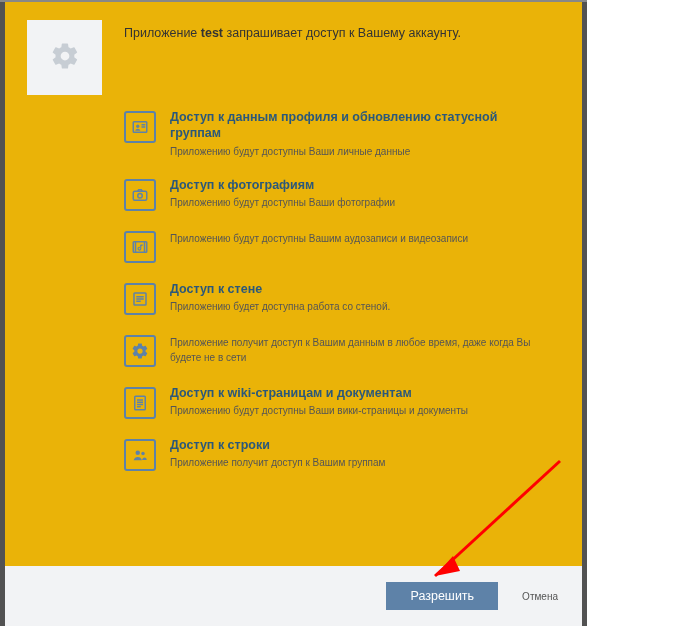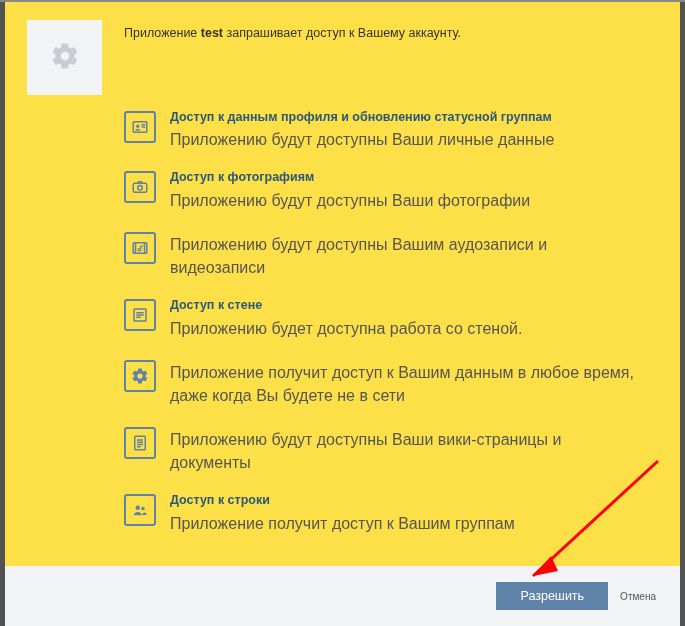--- a/index.html
+++ b/index.html
@@ -1,41 +1,41 @@
 <!DOCTYPE html>
 <html><head>
   <meta charset="utf-8">
   <style>
     * { margin:0; padding:0; box-sizing:border-box; }
     body { font-family: Tahoma, Arial, sans-serif; font-size:12px; color:#333; background:#fff; }
-    .frame { width:685px; height:626px; position:relative; background:#fde047; }
+    .frame { width:587px; height:626px; position:relative; background:#eab308; }
     .border-l, .border-r { position:absolute; top:0; bottom:0; width:5px; background:#525252; }
     .border-l{ left:0; } .border-r{ right:0; }
     .border-t { position:absolute; left:0; right:0; top:0; height:2px; background:#888; }
     .content { position:absolute; left:5px; right:5px; top:2px; bottom:0; display:flex; flex-direction:column; }
     .scroll { flex:1; overflow:hidden; padding:18px 22px 18px 22px; }
     .intro-row { display:flex; align-items:flex-start; }
     .avatar {
       width:75px; height:75px; background:#f2f3f5;
       display:flex; align-items:center; justify-content:center; flex:0 0 75px;
     }
     .intro-text { margin-left:22px; padding-top:4px; color:#333; line-height:1.45; font-size:12.5px; }
     .perm-list { margin-left:97px; margin-top:14px; }
     .perm { display:flex; align-items:flex-start; margin-bottom:18px; }
     .perm-icon {
       width:32px; height:32px; flex:0 0 32px; border:2px solid #5e82a8; border-radius:3px;
       display:flex; align-items:center; justify-content:center; color:#5e82a8;
       margin-right:14px; margin-top:2px;
     }
     .perm-body { flex:1; padding-right:20px; }
     .perm-title { color:#2b587a; font-weight:bold; font-size:12.5px; line-height:1.3; }
-    .perm-desc  { color:#555; font-size:16px; line-height:1.45; margin-top:3px; }
+    .perm-desc  { color:#555; font-size:10px; line-height:1.45; margin-top:3px; }
     .footer {
       background:#f2f3f5; padding:16px 24px; display:flex; justify-content:flex-end;
-      align-items:center; gap:12px;
+      align-items:center; gap:24px;
     }
     .btn-primary {
       background:#5e82a8; color:#fff; border:0; padding:7px 24px; font-size:12.5px;
       cursor:pointer; font-family:inherit;
     }
     .btn-cancel {
       background:none; border:0; color:#555; font-size:10px; cursor:pointer; font-family:Liberation Sans, sans-serif;
     }
     
     .arrow { position:absolute; right:22px; bottom:30px; width:150px; height:140px; pointer-events:none; }
@@ -135,20 +135,21 @@
             <div class="perm-icon">
               <svg width="18" height="18" viewBox="0 0 24 24" fill="none" stroke="#5e82a8" stroke-width="2">
                 <rect x="5" y="3" width="14" height="18" rx="1"></rect>
                 <line x1="8" y1="8" x2="16" y2="8"></line>
                 <line x1="8" y1="11" x2="16" y2="11"></line>
                 <line x1="8" y1="14" x2="16" y2="14"></line>
                 <line x1="8" y1="17" x2="13" y2="17"></line>
               </svg>
             </div>
             <div class="perm-body">
+              <div class="perm-title">Доступ к wiki-страницам и документам</div>
               <div class="perm-desc">Приложению будут доступны Ваши вики-страницы и документы</div>
             </div>
           </div>
           <div class="perm">
             <div class="perm-icon">
               <svg width="18" height="18" viewBox="0 0 24 24" fill="#5e82a8">
                 <circle cx="9" cy="9" r="3"></circle>
                 <circle cx="16" cy="10" r="2.3"></circle>
                 <path d="M3.5 19c.6-3 2.9-4.5 5.5-4.5S14 16 14.5 19Z"></path>
                 <path d="M14.8 18.5c.2-2 1.6-3.3 3.2-3.3s2.7 1 3 3.3Z"></path>

